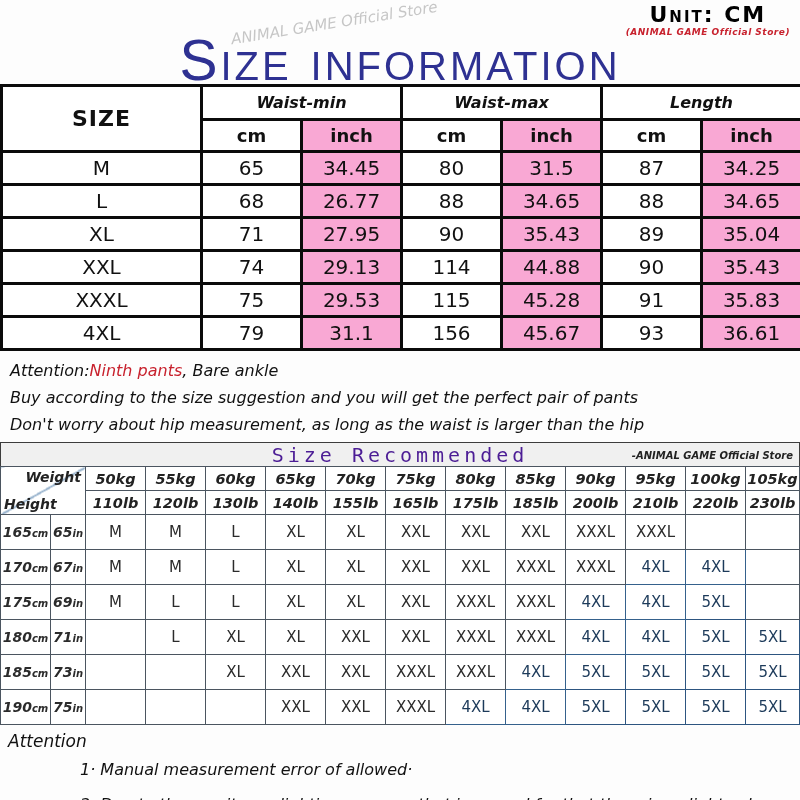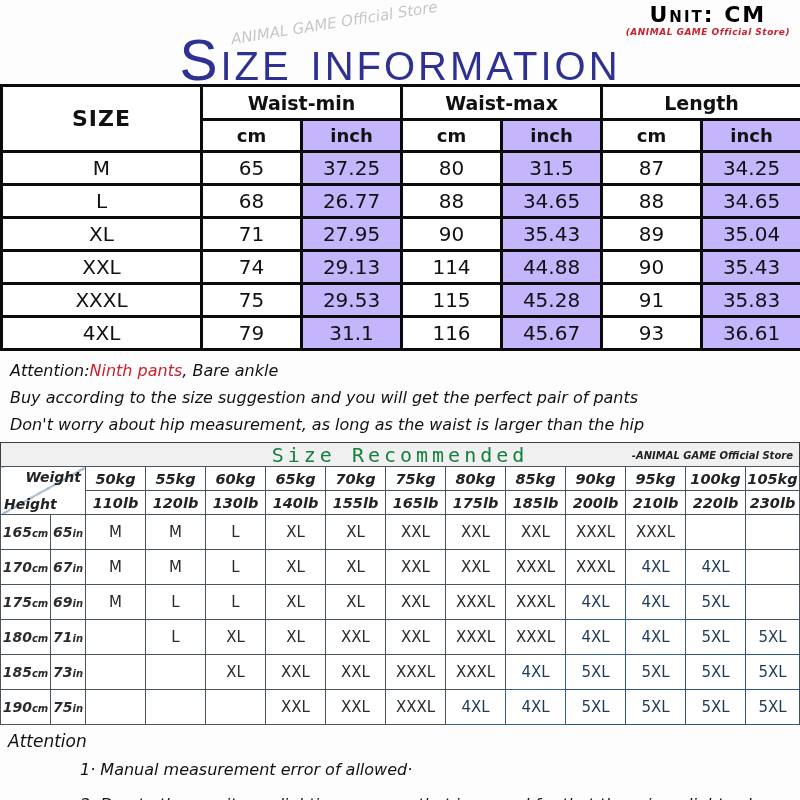--- a/index.html
+++ b/index.html
@@ -21,37 +21,37 @@
     font-variant:small-caps;font-weight:400;font-size:57px;line-height:60px;
     letter-spacing:3px;color:#2e3192;font-family:"Liberation Sans", sans-serif;
   }
   
   table{border-collapse:collapse;table-layout:fixed;}
   .size-table{width:800px;font-size:20px;}
   .size-table th,.size-table td{
     border:3px solid #0b0b0b;text-align:center;vertical-align:middle;
     background:#fff;font-weight:400;padding:0;overflow:hidden;white-space:nowrap;
   }
-  .size-table .group-head{height:31px;font-weight:700;font-size:19px;}
+  .size-table .group-head{height:31px;font-weight:700;font-size:16px;font-style:italic;}
   .size-table .unit-row td{height:29px;font-weight:700;font-size:18px;}
   .size-table tbody td{height:30px;}
-  .size-table .inch-bg{background:#c4b5fd;}
+  .size-table .inch-bg{background:#f9a8d4;}
   .size-table .size-head{font-size:22px;font-weight:700;letter-spacing:1px;}
   
   .attn-top{padding:6px 10px 4px 10px;font-style:italic;font-size:16px;line-height:27px;}
   .attn-top .red{color:#c8222e;}
   
   .rec-wrap{width:800px;}
   .rec-title-band{
     position:relative;height:24px;background:#f0f0f0;
     border:1px solid #3c3c3c;border-bottom:none;box-sizing:border-box;
   }
   .rec-title{
     position:absolute;left:0;right:0;top:0;text-align:center;
-    font-family:"DejaVu Sans Mono", monospace;font-size:20px;letter-spacing:4px;color:#15803d;
+    font-family:"DejaVu Sans Mono", monospace;font-size:20px;letter-spacing:4px;color:#4c1d95;
   }
   .rec-store-tag{
     position:absolute;right:6px;top:7px;font-size:10px;font-style:italic;font-weight:700;color:#222;
   }
   .rec-table{width:800px;font-size:15px;}
   .rec-table td,.rec-table th{
     border:1px solid #4b5560;text-align:center;vertical-align:middle;
     padding:0;background:#fff;overflow:hidden;white-space:nowrap;
   }
   .rec-table thead td{height:23px;font-weight:700;font-style:italic;font-size:14.5px;color:#222;}
@@ -115,21 +115,21 @@
         <td>cm</td>
         <td class="inch-bg">inch</td>
         <td>cm</td>
         <td class="inch-bg">inch</td>
       </tr>
     </thead>
   <tbody>
       <tr>
         <td>M</td>
         <td>65</td>
-        <td class="inch-bg">37.25</td>
+        <td class="inch-bg">34.45</td>
         <td>80</td>
         <td class="inch-bg">31.5</td>
         <td>87</td>
         <td class="inch-bg">34.25</td>
       </tr>
       <tr>
         <td>L</td>
         <td>68</td>
         <td class="inch-bg">26.77</td>
         <td>88</td>
@@ -161,21 +161,21 @@
         <td class="inch-bg">29.53</td>
         <td>115</td>
         <td class="inch-bg">45.28</td>
         <td>91</td>
         <td class="inch-bg">35.83</td>
       </tr>
       <tr>
         <td>4XL</td>
         <td>79</td>
         <td class="inch-bg">31.1</td>
-        <td>116</td>
+        <td>156</td>
         <td class="inch-bg">45.67</td>
         <td>93</td>
         <td class="inch-bg">36.61</td>
       </tr>
     </tbody>
 </table>
 
 <div class="attn-top">
   <div><span>Attention:</span><span class="red">Ninth pants</span><span>,  Bare ankle</span></div>
   <div>Buy according to the size suggestion and you will get the perfect pair of pants</div>

